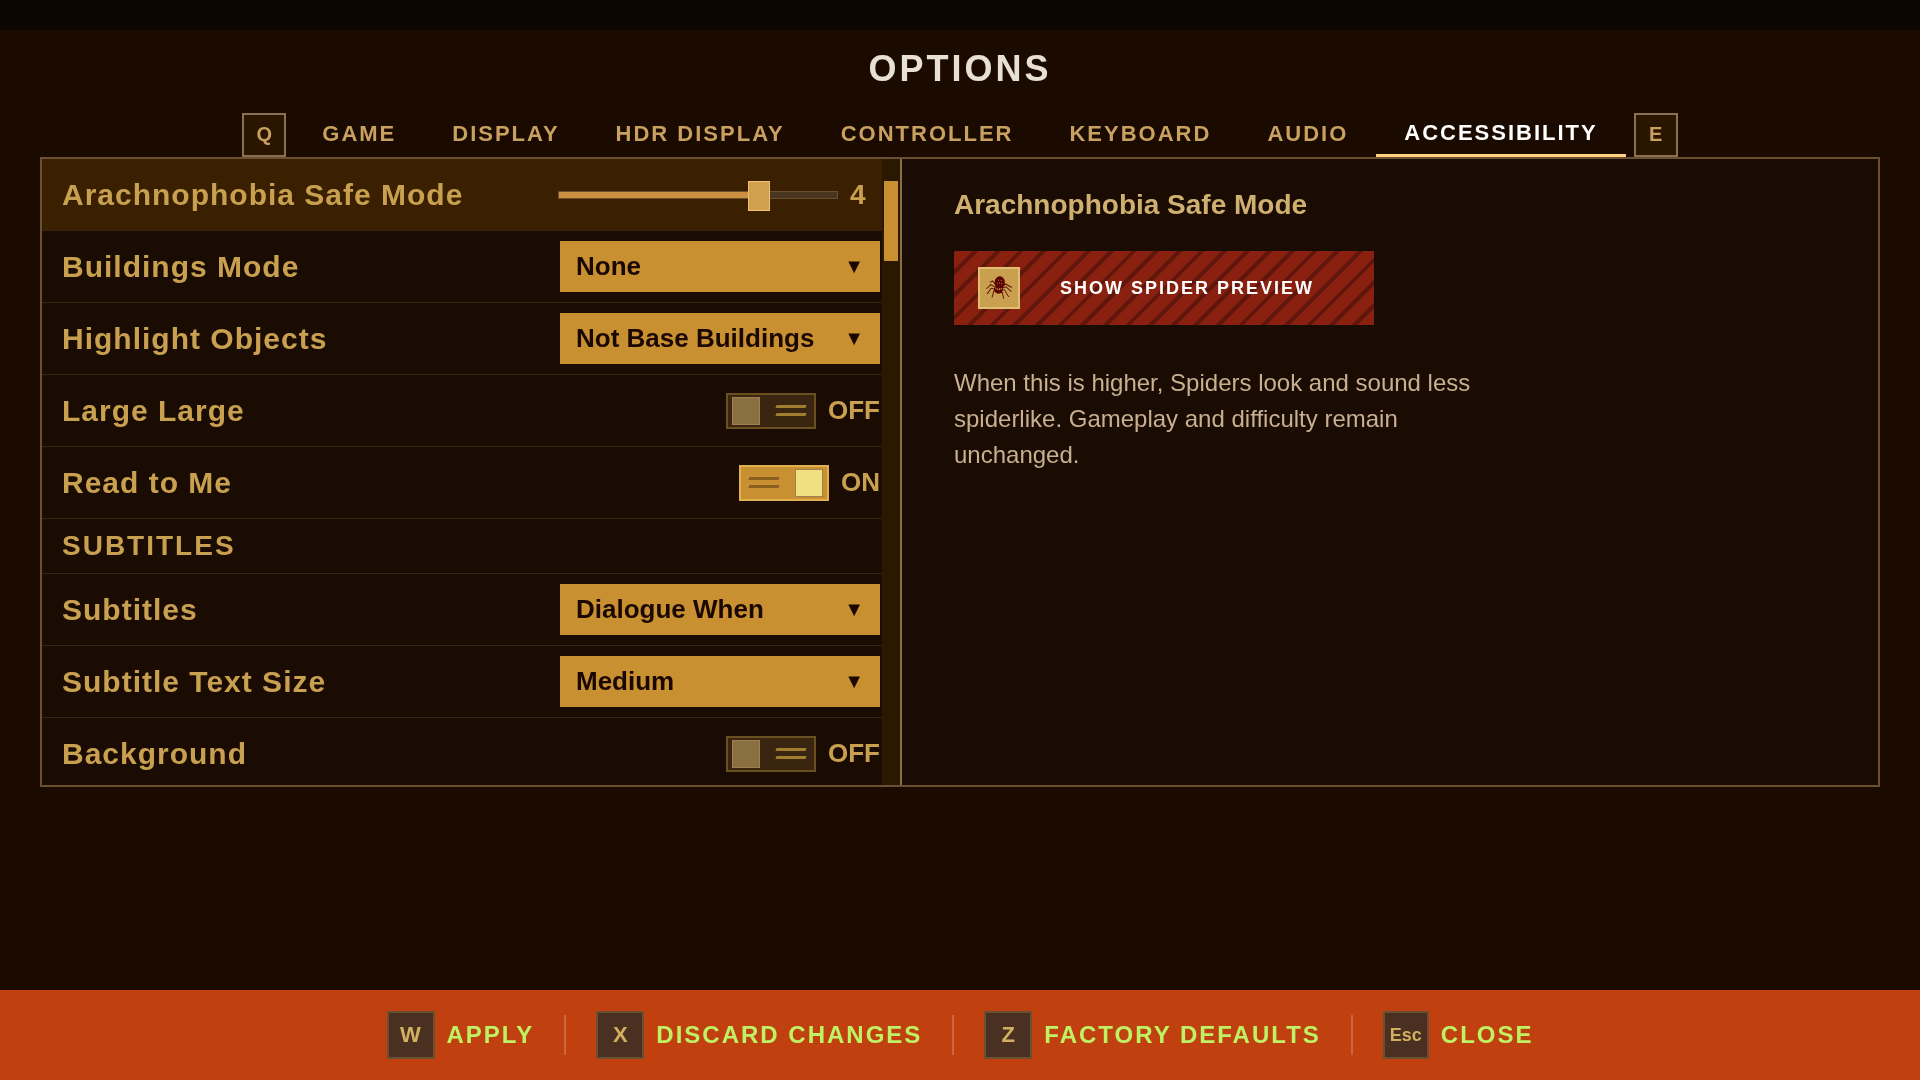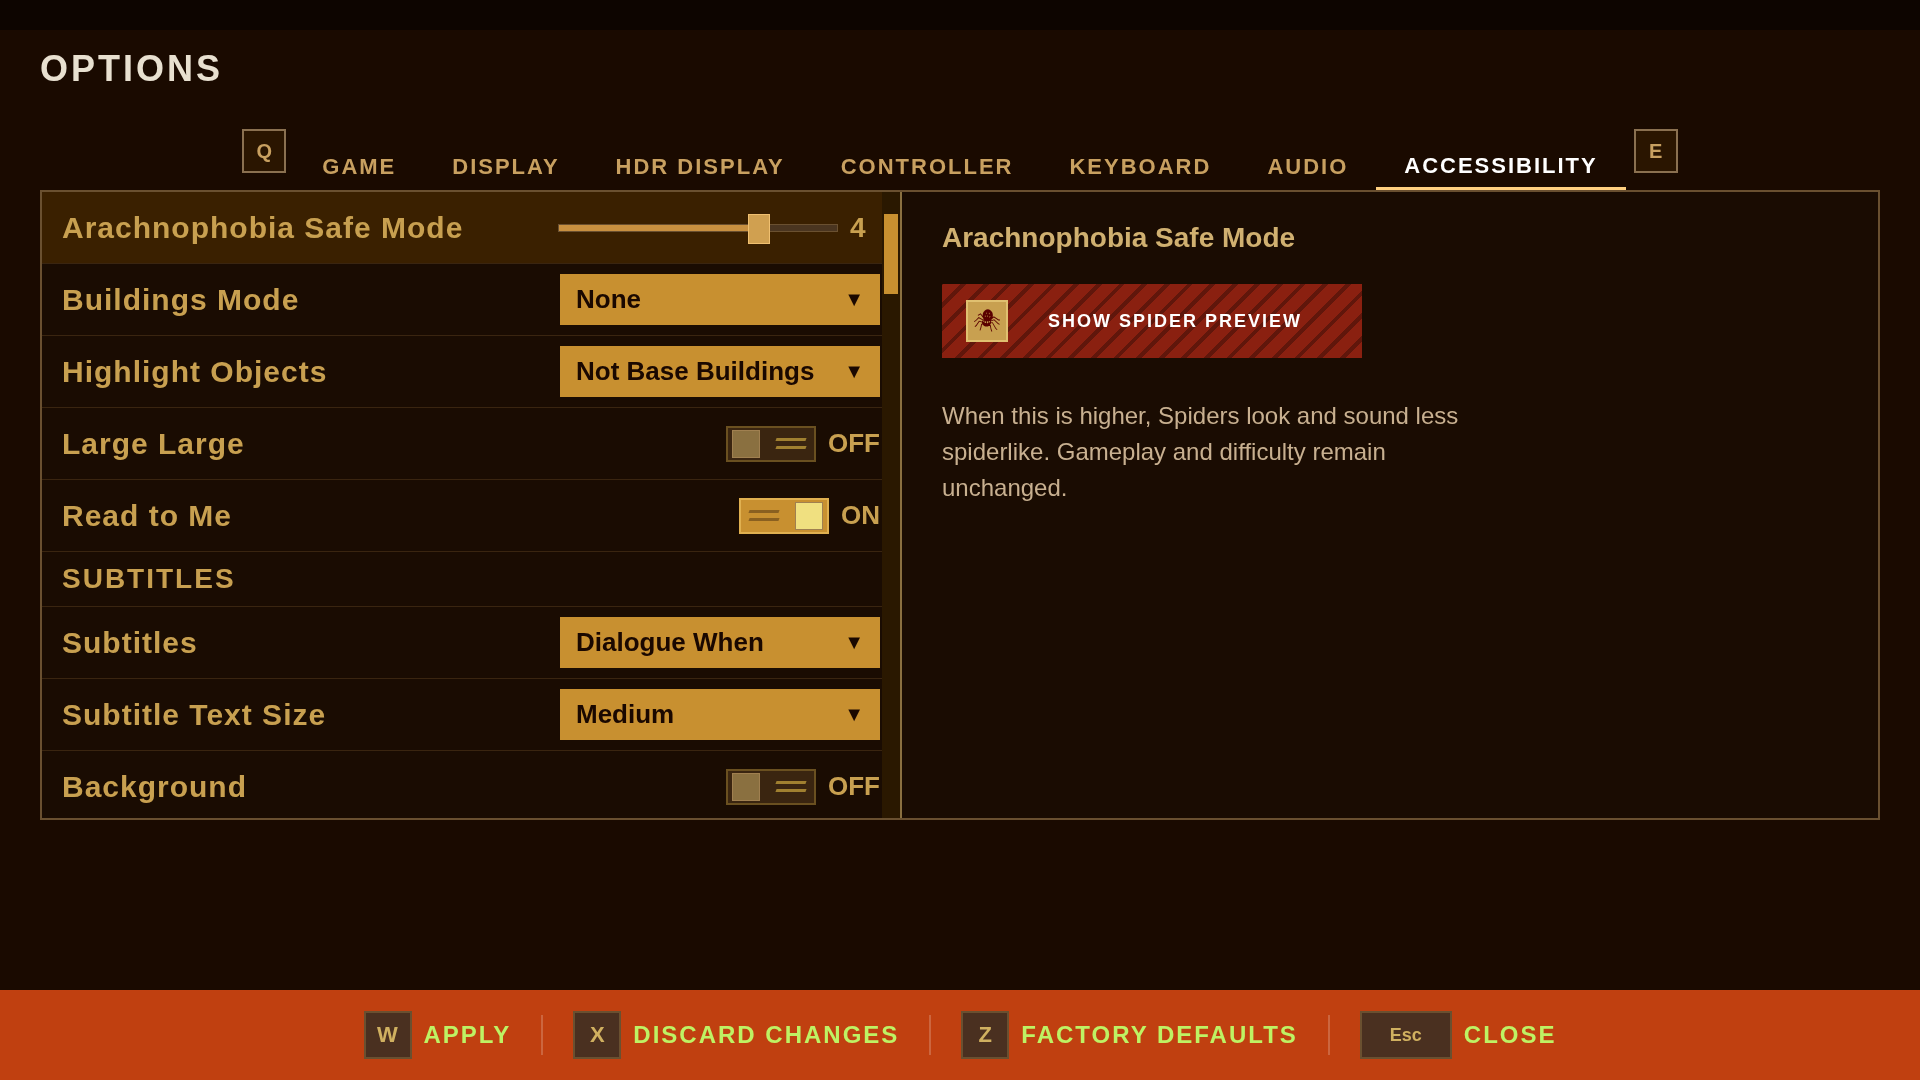--- a/index.html
+++ b/index.html
@@ -18,20 +18,21 @@
       width: 100%;
       height: 30px;
       background: #0d0500;
     }
 
     
     .header {
       width: 100%;
       padding: 18px 40px 10px 40px;
       background: #1a0a00;
+      text-align: center;
     }
 
     .page-title {
       color: #e8e0d0;
       font-size: 36px;
       font-weight: bold;
       letter-spacing: 3px;
       text-transform: uppercase;
     }
 
@@ -48,21 +49,20 @@
     .nav-tab {
       color: #c8a060;
       font-size: 22px;
       font-weight: bold;
       letter-spacing: 2px;
       text-transform: uppercase;
       padding: 8px 28px;
       cursor: pointer;
       text-decoration: none;
       border-bottom: 2px solid transparent;
-      margin-top: 33px;
     }
 
     .nav-tab.active {
       color: #ffffff;
       border-bottom: 3px solid #ffd080;
     }
 
     .nav-key {
       width: 44px;
       height: 44px;
@@ -77,20 +77,21 @@
       background: #2a1500;
     }
 
     
     .main-content {
       display: flex;
       margin: 0 40px;
       height: 630px;
       border: 2px solid #6a5030;
       background: #1a0c02;
+      gap: 12px;
     }
 
     
     .settings-panel {
       flex: 0 0 860px;
       padding: 0;
       overflow: hidden;
       border-right: 2px solid #8a7040;
     }
 
@@ -372,21 +373,21 @@
       border: 2px solid #6a5030;
       color: #d0b060;
       font-size: 22px;
       font-weight: bold;
       display: flex;
       align-items: center;
       justify-content: center;
     }
 
     .action-key.esc {
-      width: 92px;
+      width: 46px;
       font-size: 18px;
     }
 
     .action-label {
       color: #bef264;
       font-size: 24px;
       font-weight: bold;
       letter-spacing: 2px;
       text-transform: uppercase;
     }

